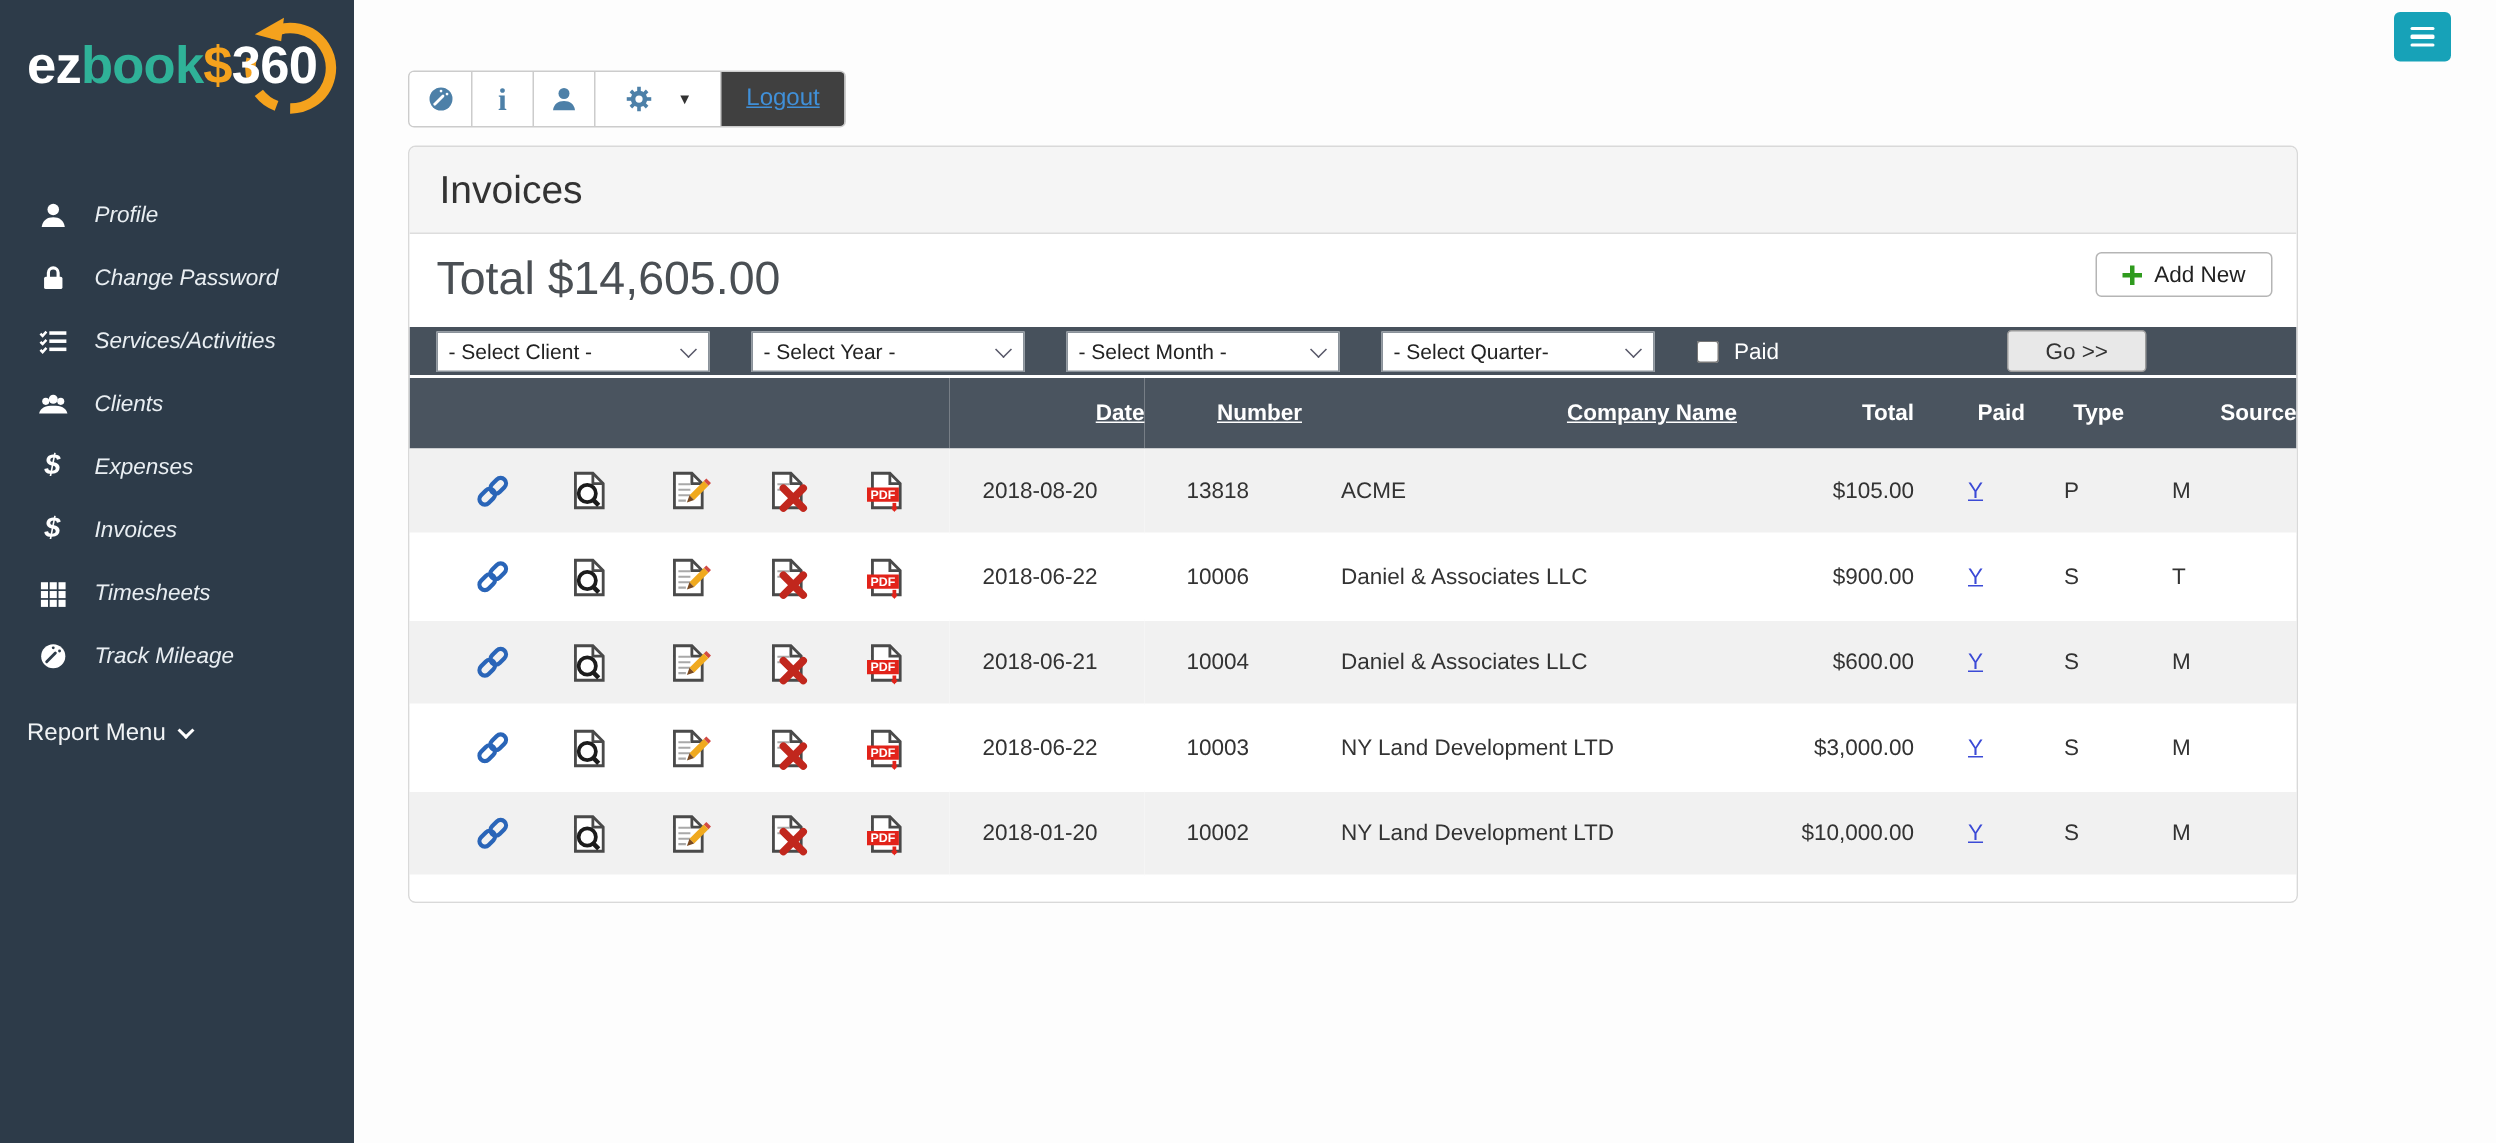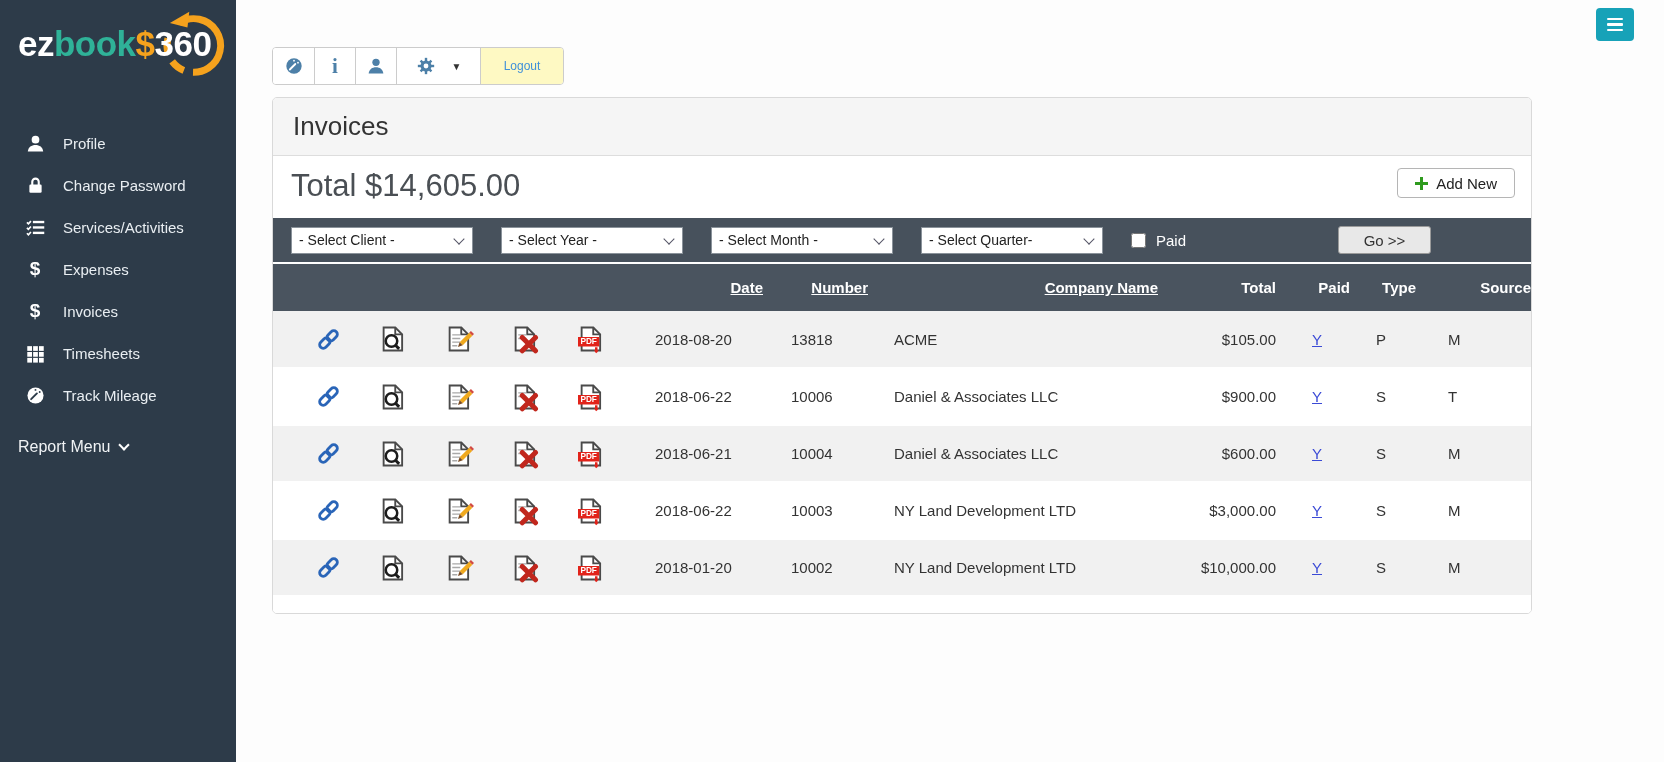--- a/index.html
+++ b/index.html
@@ -10,21 +10,21 @@
   .sidebar { position:absolute; left:0; top:0; width:236px; height:762px;
     background:#2d3b49; color:#e9eef2; }
   .logo { position:relative; height:100px; padding:24px 0 0 18px; white-space:nowrap; }
   .logo .t { font-size:35px; font-weight:700; letter-spacing:-.5px; position:relative; z-index:2; }
   .logo .t1,.logo .t4 { color:#ffffff; }
   .logo .t2 { color:#2fb298; }
   .logo .t3 { color:#f5a21d; }
   .logo svg.swoosh { position:absolute; left:156px; top:8px; z-index:1; }
   .dash-active { height:47px; line-height:47px; background:#2fb298; color:#fff;
     font-size:15px; padding-left:18px; cursor:pointer; }
-  .nav { margin-top:22px; }
+  .nav { margin-top:22px;font-style:italic; }
   .nav-item { height:42px; display:flex; align-items:center; padding-left:22px;
     gap:15px; font-size:15px; cursor:pointer; color:#e9eef2; }
   .nav-item .ic { width:26px; display:flex; justify-content:center; align-items:center;
     color:#fff; --icon-bg:#2d3b49; }
   .nav-item .ic svg { width:21px; height:21px; }
   .dollar-glyph { font-size:19px; font-weight:700; color:#fff; }
   .report-menu { margin-top:22px; padding-left:18px; font-size:16px; color:#f0f3f5;
     display:flex; align-items:center; cursor:pointer; }
   .chev { width:8px; height:8px; border-right:2.4px solid #fff; border-bottom:2.4px solid #fff;
     transform:rotate(45deg); display:inline-block; margin-left:9px; margin-top:-4px; }
@@ -41,40 +41,40 @@
     border:1px solid #ccc; border-radius:4px; background:#fff; overflow:hidden; }
   .tb-btn { height:100%; display:flex; align-items:center; justify-content:center;
     background:#fff; border:none; border-left:1px solid #ccc; cursor:pointer;
     color:#4d80a8; --icon-bg:#ffffff; }
   .tb-btn:first-child { border-left:none; }
   .tb-btn svg { width:20px; height:20px; }
   .tb-btn.w { width:41px; }
   .tb-btn.split { width:84px; gap:16px; }
   .caret-down { font-size:10px; color:#333; }
   .info-glyph { font-weight:800; font-size:21px; color:#4d80a8; font-family:"Liberation Serif", serif; }
-  .logout-btn { width:83px; font-size:12px; color:#4090d9; background:#fef9c3;
-    border:none; border-left:1px solid #ccc; cursor:pointer; }
+  .logout-btn { width:83px; font-size:16px; color:#4090d9; background:#404040;
+    border:none; border-left:1px solid #ccc; cursor:pointer;text-decoration:underline; }
 
   
   .panel { position:absolute; left:36px; top:97px; width:1260px;
     background:#fff; border:1px solid #d9d9d9; border-radius:5px; overflow:hidden; }
   .panel-header { background:#f5f5f5; border-bottom:1px solid #ddd;
     padding:13px 20px; font-size:26px; color:#333; }
   .total-row { display:flex; align-items:flex-start; padding:12px 16px 14px 18px; background:#fff; }
   .total-text { font-size:31px; color:#4a4f54; }
   .add-new-btn { margin-left:auto; display:flex; align-items:center; gap:8px;
     background:#fff; border:1px solid #b5b5b5; border-radius:4px;
     padding:5px 17px; font-size:15px; color:#222; cursor:pointer; height:30px; }
   .plus-ic { display:inline-block; position:relative; width:13px; height:13px; }
   .plus-ic::before { content:""; position:absolute; left:0; top:5px; width:13px; height:3.4px; background:#2f9b1e; }
   .plus-ic::after  { content:""; position:absolute; left:4.8px; top:0; width:3.4px; height:13px; background:#2f9b1e; }
 
   
   .filter-bar { background:#47515c; border-bottom:2px solid #fff;
-    display:flex; align-items:center; padding:10px 0 10px 18px; height:46px; }
+    display:flex; align-items:center; padding:10px 0 10px 18px; height:34px; }
   .sel-wrap { position:relative; width:182px; margin-right:28px; }
   .sel-wrap select { width:100%; height:27px; font-size:14px; color:#222;
     font-family:"Liberation Sans", sans-serif;
     border:1px solid #8a929a; background:#fff; border-radius:0;
     -webkit-appearance:none; appearance:none; padding:0 24px 0 7px; cursor:pointer; }
   .sel-wrap::after { content:""; position:absolute; right:10px; top:8px; width:7px; height:7px;
     border-right:1.6px solid #556; border-bottom:1.6px solid #556;
     transform:rotate(45deg); pointer-events:none; }
   .paid-group { display:flex; align-items:center; gap:10px; color:#fff; font-size:15px; }
   .paid-group input { width:15px; height:15px; cursor:pointer; }
@@ -241,20 +241,28 @@
     </div>
     <div class="nav-item">
       <span class="ic">
           <svg>
             <use href="#sym-tasks"></use>
           </svg>
         </span>
       <span>Services/Activities</span>
     </div>
     <div class="nav-item">
+      <span class="ic">
+          <svg>
+            <use href="#sym-users"></use>
+          </svg>
+        </span>
+      <span>Clients</span>
+    </div>
+    <div class="nav-item">
       <span class="ic dollar-glyph">$</span>
       <span>Expenses</span>
     </div>
     <div class="nav-item">
       <span class="ic dollar-glyph">$</span>
       <span>Invoices</span>
     </div>
     <div class="nav-item">
       <span class="ic">
           <svg>

